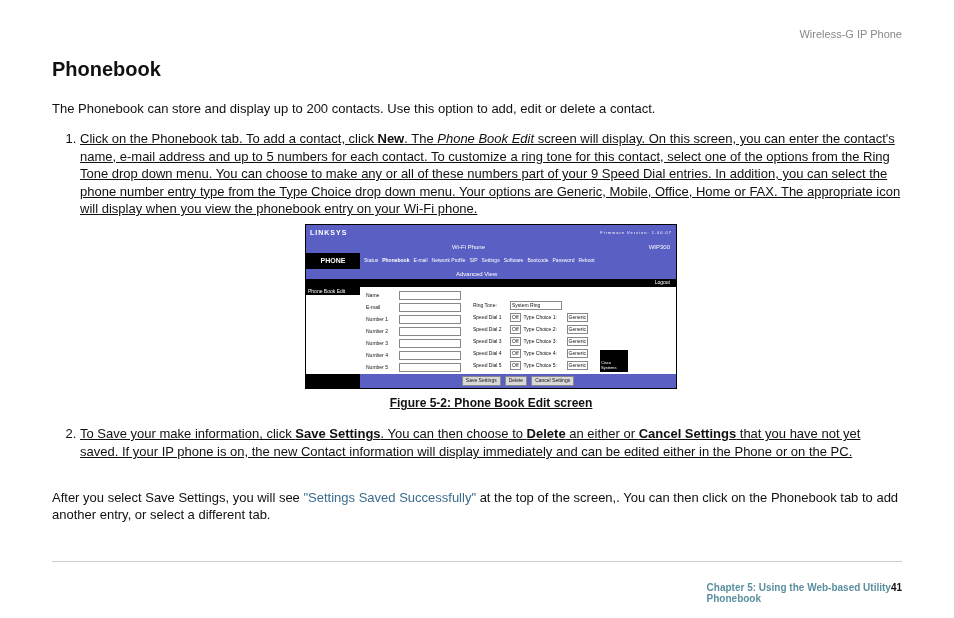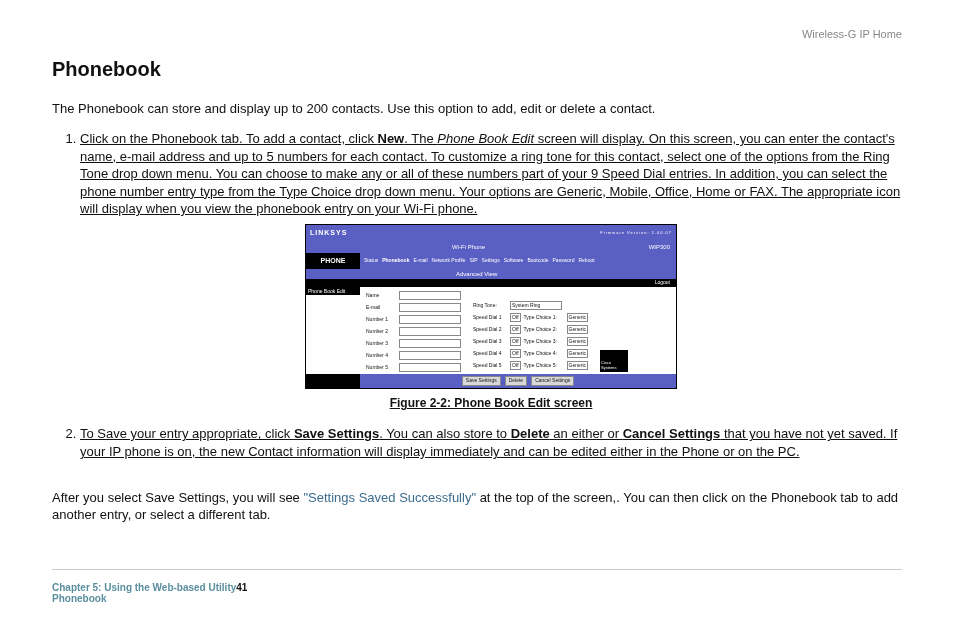--- a/index.html
+++ b/index.html
@@ -208,34 +208,34 @@
     margin: 28px 0;
     line-height: 1.35;
   }
   .quote { color: #3a6c8f; }
   .footer {
     position: absolute;
     bottom: 14px;
     left: 52px;
     right: 52px;
     display: flex;
-    justify-content: flex-start;
+    justify-content: flex-end;
     font-size: 10px;
     color: #5a8f9f;
     font-weight: bold;
     border-top: 1px solid #ccc;
-    padding-top: 12px;
+    padding-top: 20px;
   }
   .footer .left div:nth-child(2) { font-weight: bold; }
   .pagenum { color: #111; }
 </style>
 </head>
 <body>
 
-<div class="header-right">Wireless-G IP Home</div>
+<div class="header-right">Wireless-G IP Phone</div>
 
 <h1>Phonebook</h1>
 
 <p class="intro">The Phonebook can store and display up to 200 contacts. Use this option to add, edit or delete a contact.</p>
 
 <ol>
   <li>
     <span>Click on the Phonebook tab. To add a contact, click </span><b>New</b><span>. The </span><i>Phone Book Edit</i><span> screen will display. On this screen, you can enter the contact's name, e-mail address and up to 5 numbers for each contact. To customize a ring tone for this contact, select one of the options from the Ring Tone drop down menu. You can choose to make any or all of these numbers part of your 9 Speed Dial entries. In addition, you can select the phone number entry type from the Type Choice drop down menu.   Your options are Generic, Mobile, Office, Home or FAX. The appropriate icon will display when you view the phonebook entry on your Wi-Fi phone.</span>
 
     <div class="figure-wrap">
@@ -341,26 +341,26 @@
         </div>
         <div class="ss-bottom">
           <div class="ss-bottom-left"></div>
           <div class="ss-bottom-bar">
             <span class="ss-btn">Save Settings</span>
             <span class="ss-btn">Delete</span>
             <span class="ss-btn">Cancel Settings</span>
           </div>
         </div>
       </div>
-      <div class="figure-caption">Figure 2-2: Phone Book Edit screen</div>
+      <div class="figure-caption">Figure 5-2: Phone Book Edit screen</div>
     </div>
   </li>
 
   <li>
-    <span>To Save your entry appropriate, click </span><b>Save Settings</b><span>. You can also store to </span><b>Delete</b><span> an either or </span><b>Cancel Settings</b><span> that you have not yet saved. If your IP phone is on, the new Contact information will display immediately and can be edited either in the Phone or on the PC.</span>
+    <span>To Save your make information, click </span><b>Save Settings</b><span>. You can then choose to </span><b>Delete</b><span> an either or </span><b>Cancel Settings</b><span> that you have not yet saved. If your IP phone is on, the new Contact information will display immediately and can be edited either in the Phone or on the PC.</span>
   </li>
 </ol>
 
 <p class="after-note">
   <span>After you select Save Settings, you will see </span><span class="quote">"Settings Saved Successfully"</span><span> at the top of the screen,. You can then click on the Phonebook tab to add another entry, or select a different tab.</span>
 </p>
 
 <div class="footer">
   <div class="left">
     <div>Chapter 5: Using the Web-based Utility</div>

